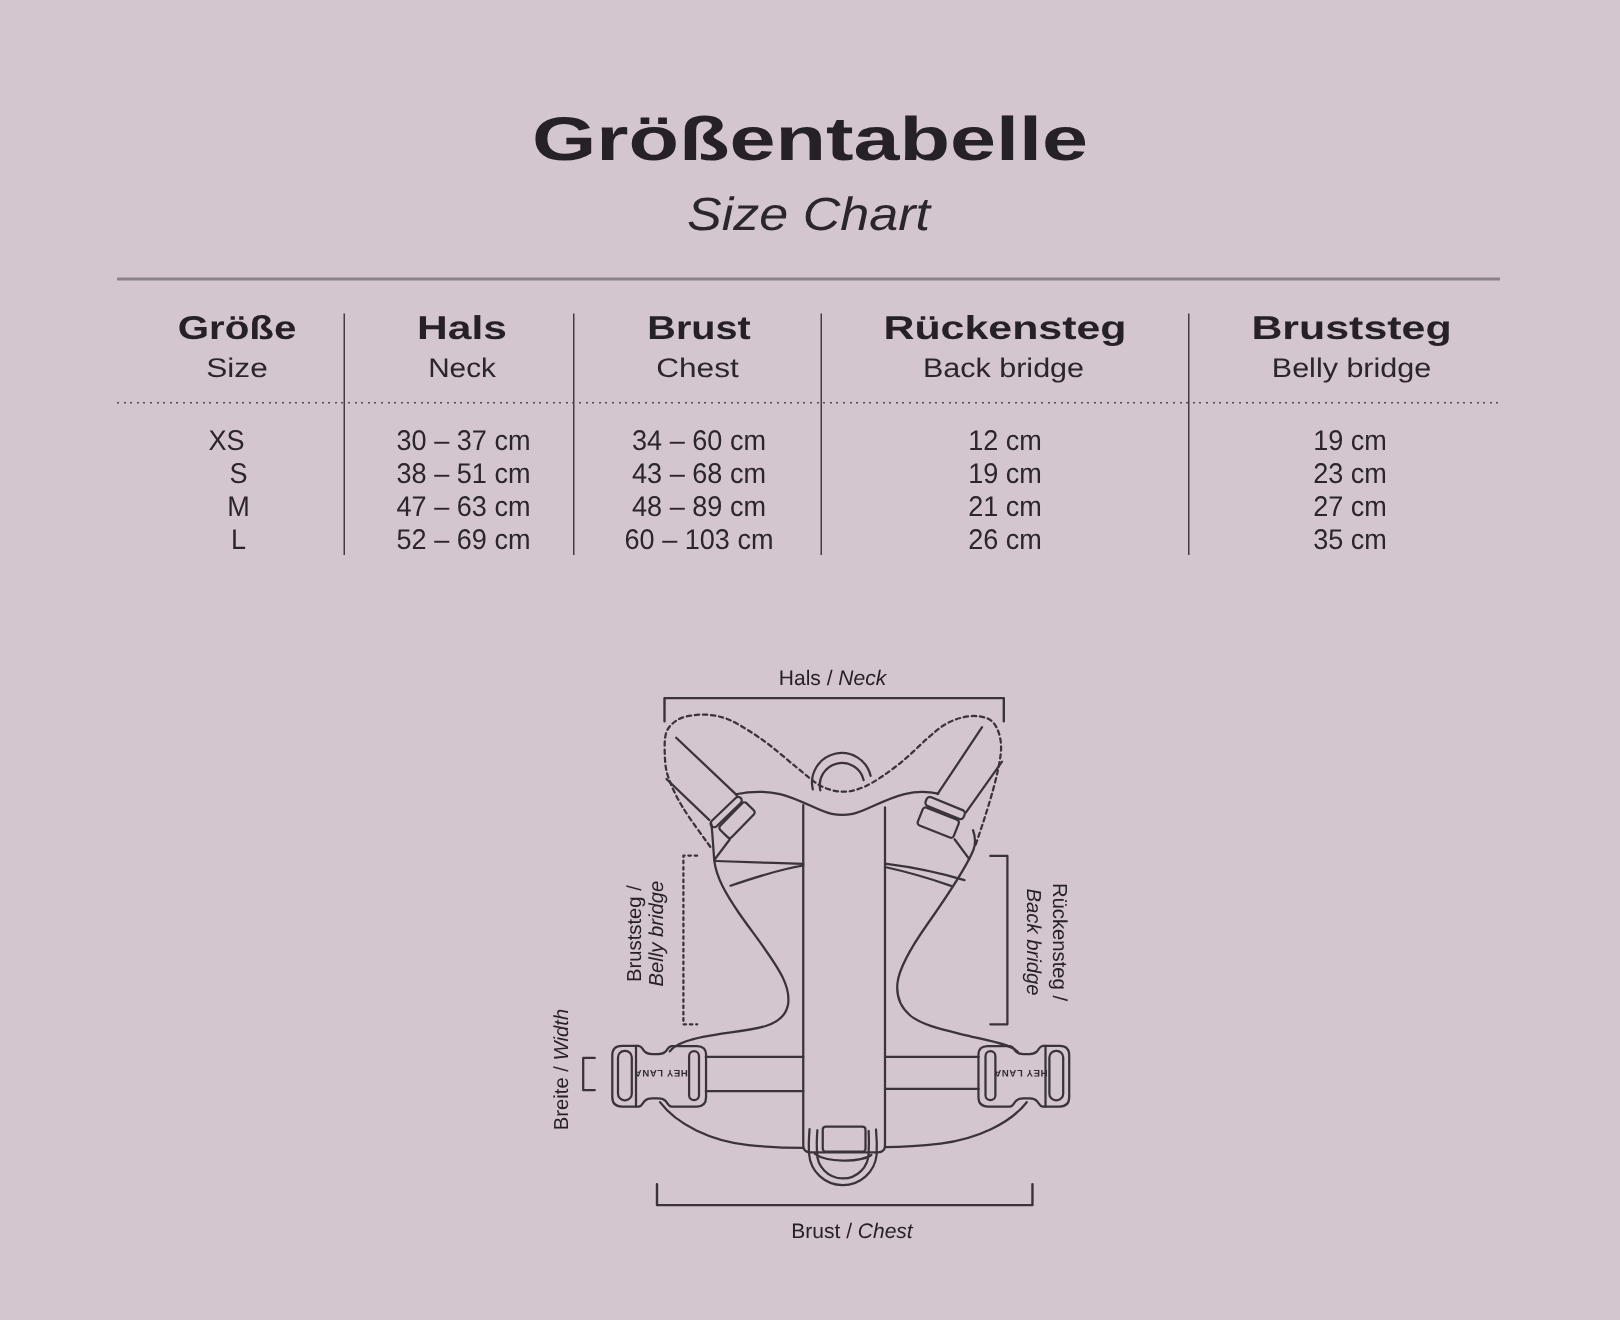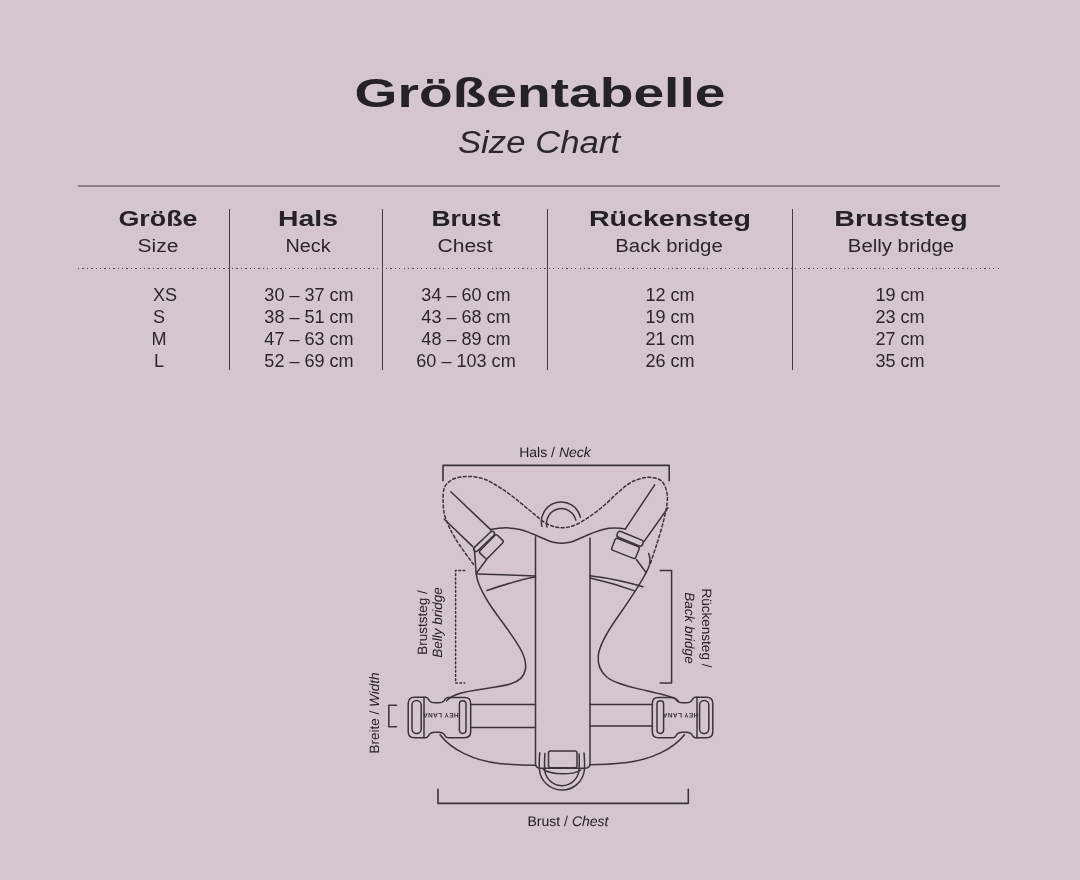--- a/index.html
+++ b/index.html
@@ -43,21 +43,21 @@
   <div class="vline" style="left:228.5px;top:209px;height:161px;"></div>
 
   <div class="vline" style="left:381.5px;top:209px;height:161px;"></div>
 
   <div class="vline" style="left:546.5px;top:209px;height:161px;"></div>
 
   <div class="vline" style="left:791.5px;top:209px;height:161px;"></div>
 
   <div class="abs" style="left:78px;top:268px;width:922px;height:1.4px;background:repeating-linear-gradient(90deg,#544d55 0 1.3px,rgba(0,0,0,0) 1.3px 4.4px);"></div>
 
-  <div class="abs dat sx093" style="left:165px;top:294.5px;">XS</div>
+  <div class="abs dat sx093" style="left:151px;top:294.5px;">XS</div>
   <div class="abs dat sx093" style="left:159px;top:316.5px;">S</div>
   <div class="abs dat sx093" style="left:159px;top:338.5px;">M</div>
   <div class="abs dat sx093" style="left:159px;top:361.3px;">L</div>
 
   <div class="abs dat sx093" style="left:309px;top:294.5px;">30 – 37 cm</div>
   <div class="abs dat sx093" style="left:309px;top:316.5px;">38 – 51 cm</div>
   <div class="abs dat sx093" style="left:309px;top:338.5px;">47 – 63 cm</div>
   <div class="abs dat sx093" style="left:309px;top:361.3px;">52 – 69 cm</div>
 
   <div class="abs dat sx093" style="left:466px;top:294.5px;">34 – 60 cm</div>

